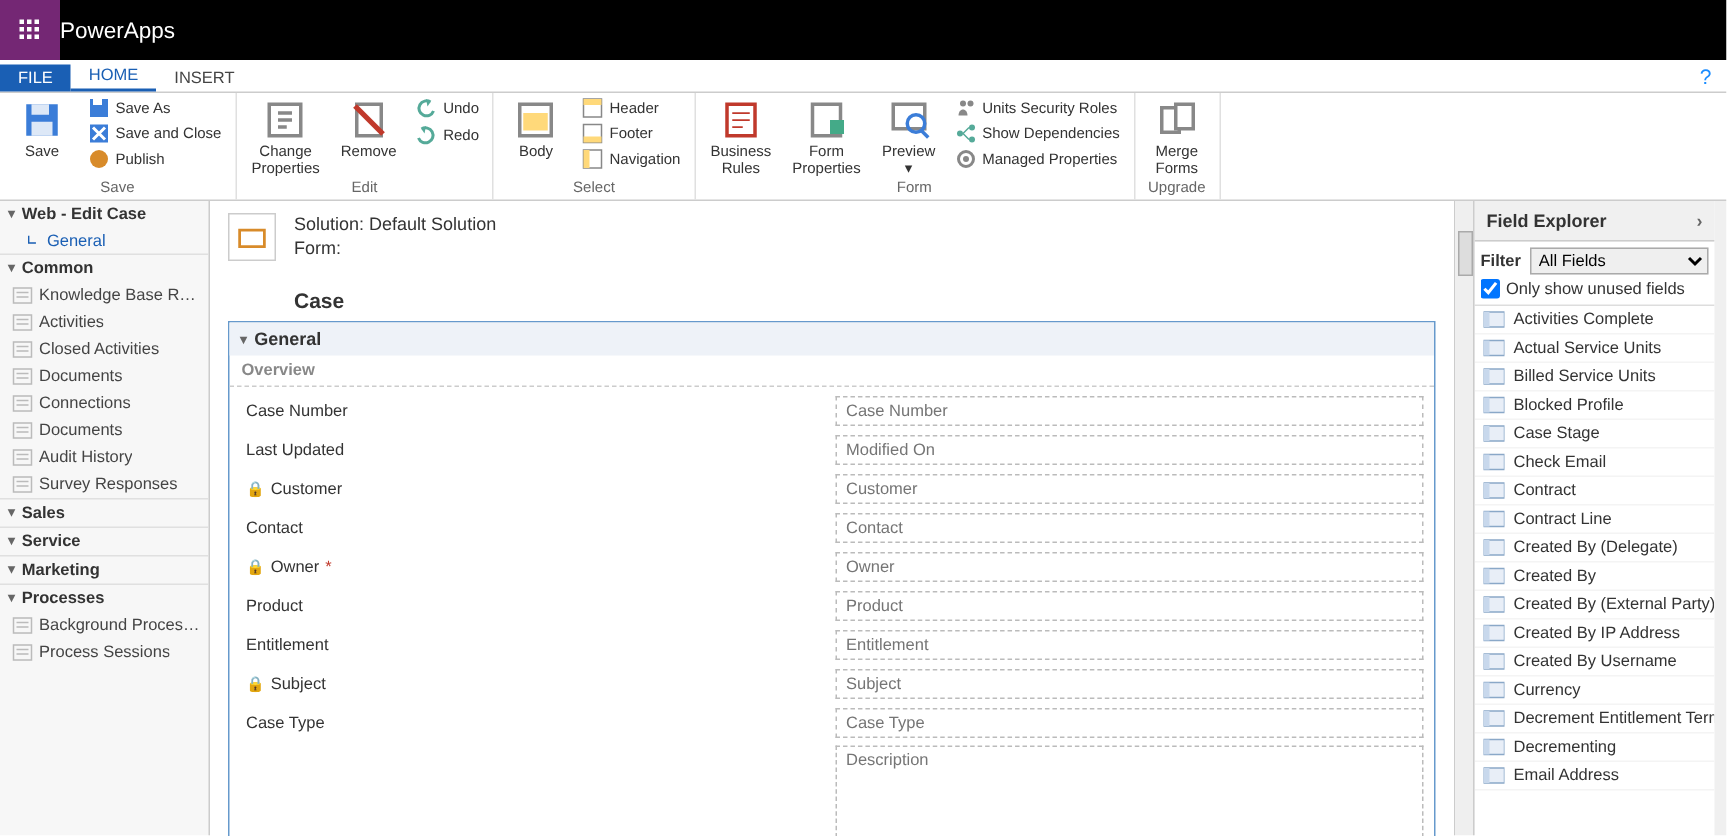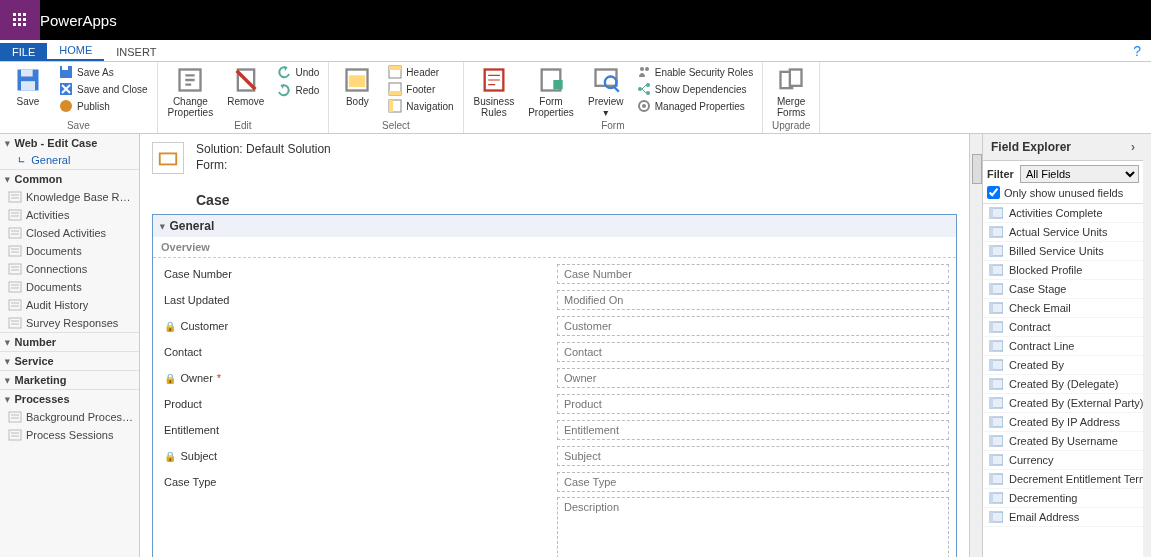--- a/index.html
+++ b/index.html
@@ -244,21 +244,21 @@
           </svg>
         <span class="lbl"><span>Preview</span><br>▾</span>
       </div>
       <div class="stack">
         <div class="small-btn">
             <svg viewBox="0 0 14 14">
               <circle cx="5" cy="4" r="2" fill="#888"></circle>
               <circle cx="10" cy="4" r="2" fill="#888"></circle>
               <path d="M2 12c0-3 2-4 3-4s3 1 3 4" fill="#888"></path>
             </svg>
-            <span>Enable Security Roles</span>
+            <span>Units Security Roles</span>
           </div>
         <div class="small-btn">
             <svg viewBox="0 0 14 14">
               <circle cx="3" cy="7" r="2" fill="#5a9"></circle>
               <circle cx="11" cy="3" r="2" fill="#5a9"></circle>
               <circle cx="11" cy="11" r="2" fill="#5a9"></circle>
               <path d="M5 7L9 3M5 7L9 11" stroke="#5a9"></path>
             </svg>
             <span>Show Dependencies</span>
           </div>
@@ -354,21 +354,21 @@
         <div class="nav-item">
           <svg viewBox="0 0 14 14">
             <rect x="1" y="2" width="12" height="10" fill="none" stroke="#bbb"></rect>
             <path d="M3 5h8M3 8h8" stroke="#bbb"></path>
           </svg>
           <span>Survey Responses</span>
         </div>
       </div>
     <div class="nav-section">
         <span class="caret"></span>
-        <span>Number</span>
+        <span>Sales</span>
       </div>
     <div class="nav-section">
         <span class="caret"></span>
         <span>Service</span>
       </div>
     <div class="nav-section">
         <span class="caret"></span>
         <span>Marketing</span>
       </div>
     <div class="nav-section">
@@ -556,28 +556,28 @@
             <rect x="0" y="1" width="14" height="10" fill="#e8eef7" stroke="#8aa8c8"></rect>
             <rect x="0" y="1" width="4" height="10" fill="#c8d8ec"></rect>
           </svg>
           <span>Contract Line</span>
         </div>
         <div class="rp-item">
           <svg viewBox="0 0 14 12">
             <rect x="0" y="1" width="14" height="10" fill="#e8eef7" stroke="#8aa8c8"></rect>
             <rect x="0" y="1" width="4" height="10" fill="#c8d8ec"></rect>
           </svg>
+          <span>Created By (Delegate)</span>
+        </div>
+        <div class="rp-item">
+          <svg viewBox="0 0 14 12">
+            <rect x="0" y="1" width="14" height="10" fill="#e8eef7" stroke="#8aa8c8"></rect>
+            <rect x="0" y="1" width="4" height="10" fill="#c8d8ec"></rect>
+          </svg>
           <span>Created By</span>
-        </div>
-        <div class="rp-item">
-          <svg viewBox="0 0 14 12">
-            <rect x="0" y="1" width="14" height="10" fill="#e8eef7" stroke="#8aa8c8"></rect>
-            <rect x="0" y="1" width="4" height="10" fill="#c8d8ec"></rect>
-          </svg>
-          <span>Created By (Delegate)</span>
         </div>
         <div class="rp-item">
           <svg viewBox="0 0 14 12">
             <rect x="0" y="1" width="14" height="10" fill="#e8eef7" stroke="#8aa8c8"></rect>
             <rect x="0" y="1" width="4" height="10" fill="#c8d8ec"></rect>
           </svg>
           <span>Created By (External Party)</span>
         </div>
         <div class="rp-item">
           <svg viewBox="0 0 14 12">

